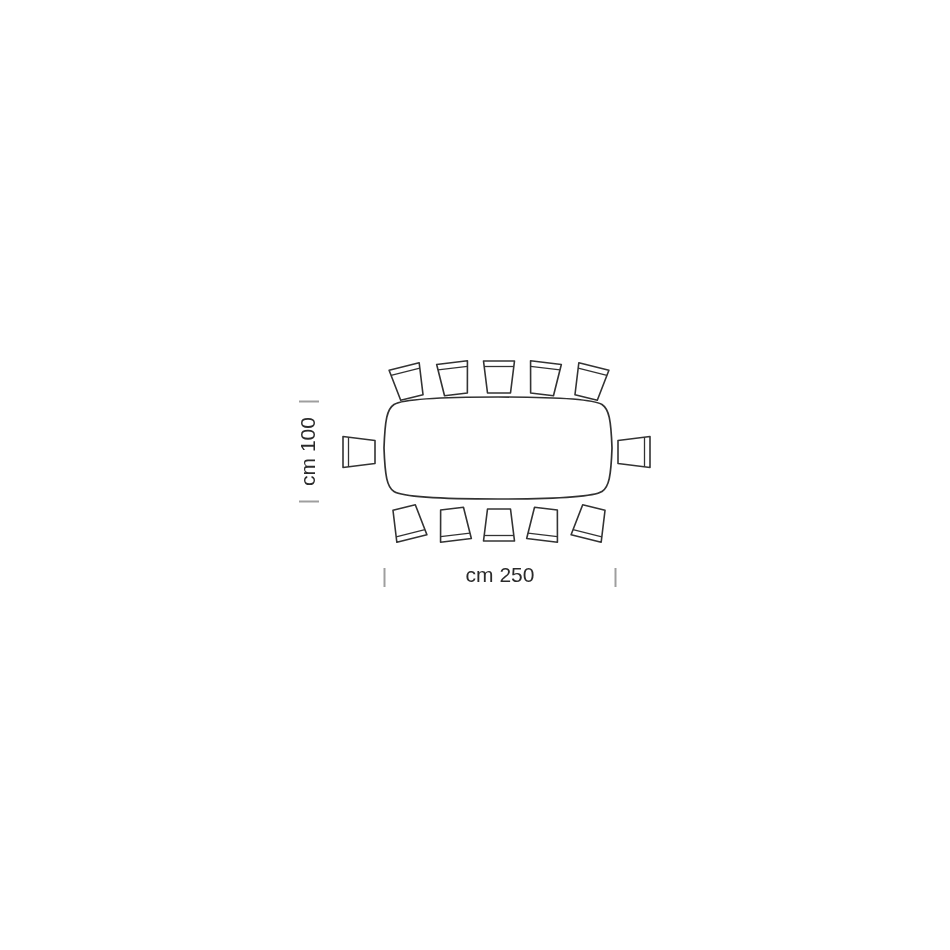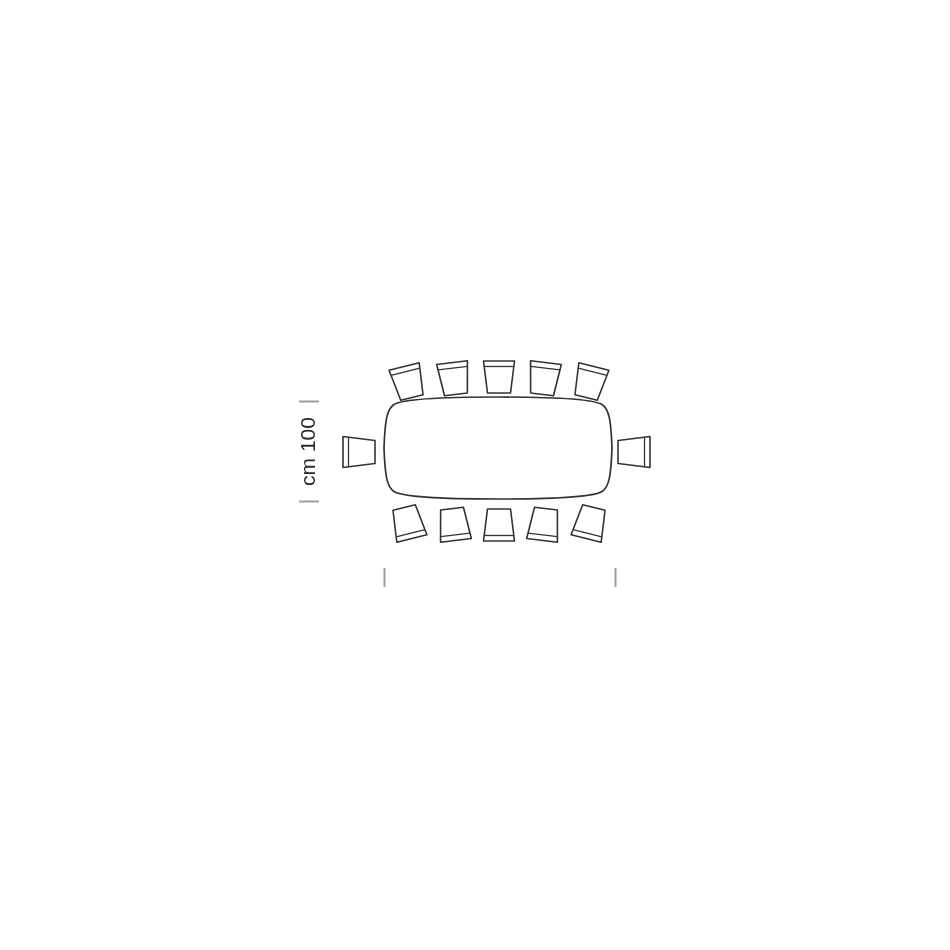--- a/index.html
+++ b/index.html
@@ -95,13 +95,14 @@
       <g transform="translate(634 452) rotate(90)">
         <path d="M -15.5 -16 L 15.5 -16 L 11.5 16 L -11.5 16 Z" fill="none" stroke="#333333" stroke-width="1.6" stroke-linejoin="round"></path>
         <line x1="-14.8125" y1="-10.5" x2="14.8125" y2="-10.5" stroke="#333333" stroke-width="1.3"></line>
       </g>
       <line x1="299" y1="401.5" x2="319" y2="401.5" stroke="#9e9e9e" stroke-width="2"></line>
       <line x1="299" y1="501.5" x2="319" y2="501.5" stroke="#9e9e9e" stroke-width="2"></line>
       <line x1="384.5" y1="568" x2="384.5" y2="587" stroke="#9e9e9e" stroke-width="2"></line>
       <line x1="615.5" y1="568" x2="615.5" y2="587" stroke="#9e9e9e" stroke-width="2"></line>
     </svg>
   <div id="depth-label" class="dim-label" style="color: rgb(43, 43, 43);">cm 100</div>
+  <div id="width-label" class="dim-label" style="color: rgb(43, 43, 43);">cm 250</div>
 </div>
 
 </body></html>

